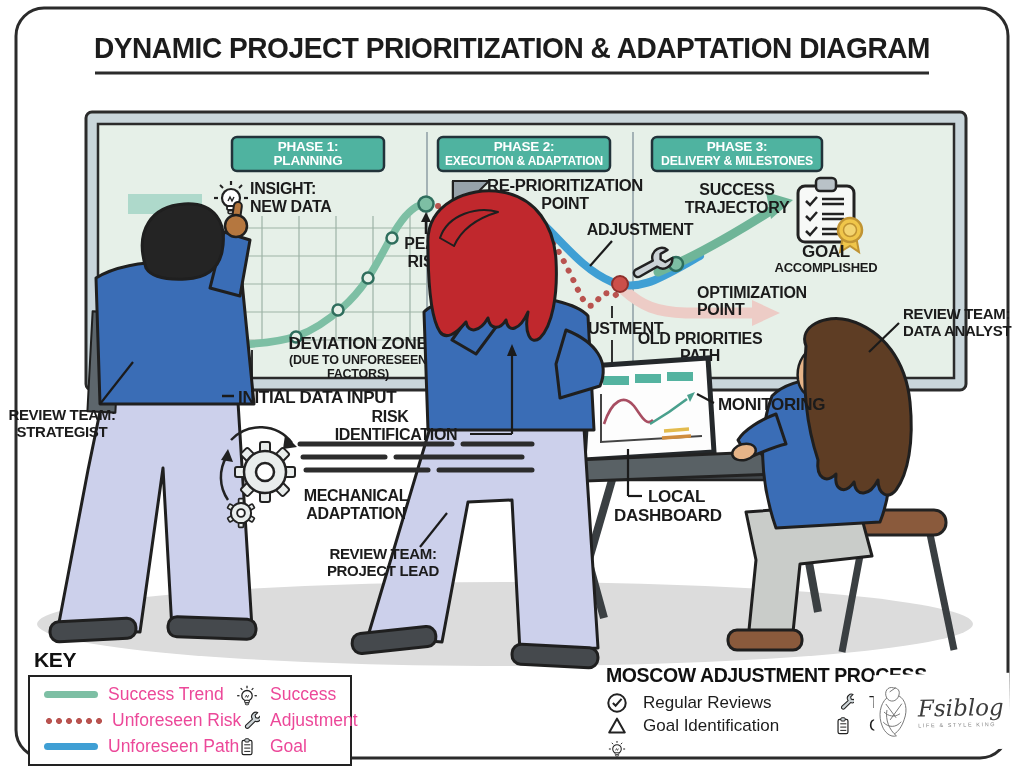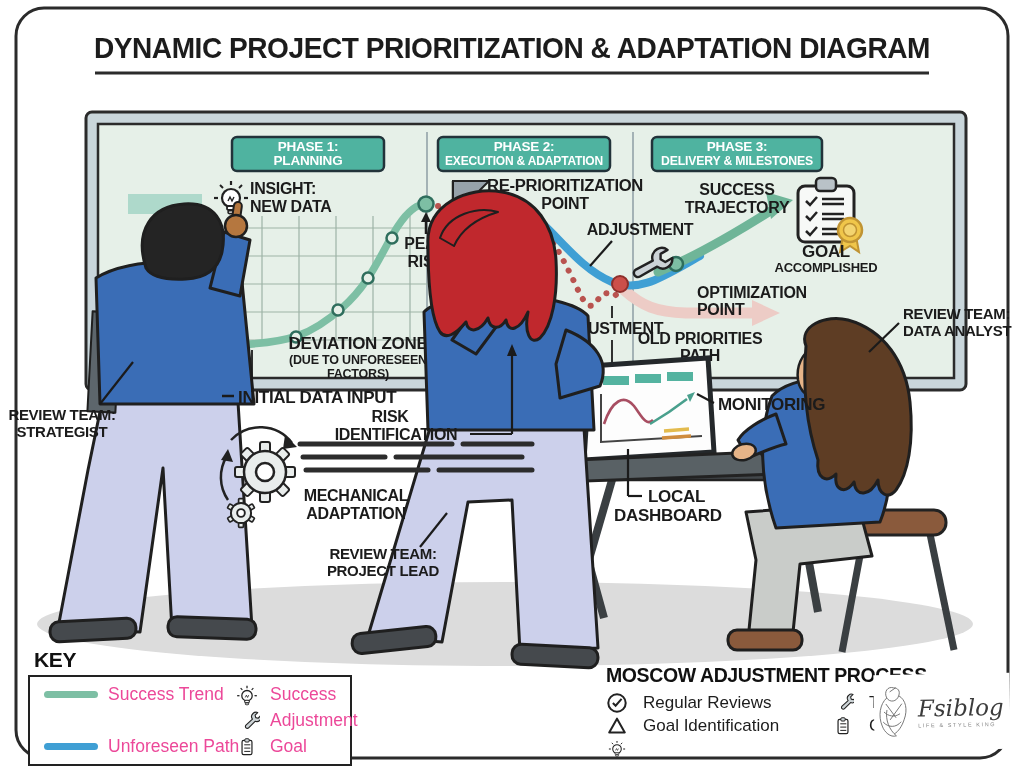--- a/index.html
+++ b/index.html
@@ -354,20 +354,24 @@
 
 <div class="key">
   <div class="key-heading">KEY</div>
   <div class="key-box">
     <div class="key-col c1">
       <div class="key-row">
         <span class="sw green"></span>
         <span class="lab">Success Trend</span>
       </div>
       <div class="key-row">
+        <span class="sw dots"></span>
+        <span class="lab">Unforeseen Risk</span>
+      </div>
+      <div class="key-row">
         <span class="sw blue"></span>
         <span class="lab">Unforeseen Path</span>
       </div>
     </div>
     <div class="key-col">
       <div class="key-row">
         <svg class="ki" width="26" height="24" viewBox="-18 -18 36 34">
               <use href="#bulb" transform="scale(0.82)"></use>
             </svg>
         <span class="lab">Success</span>

